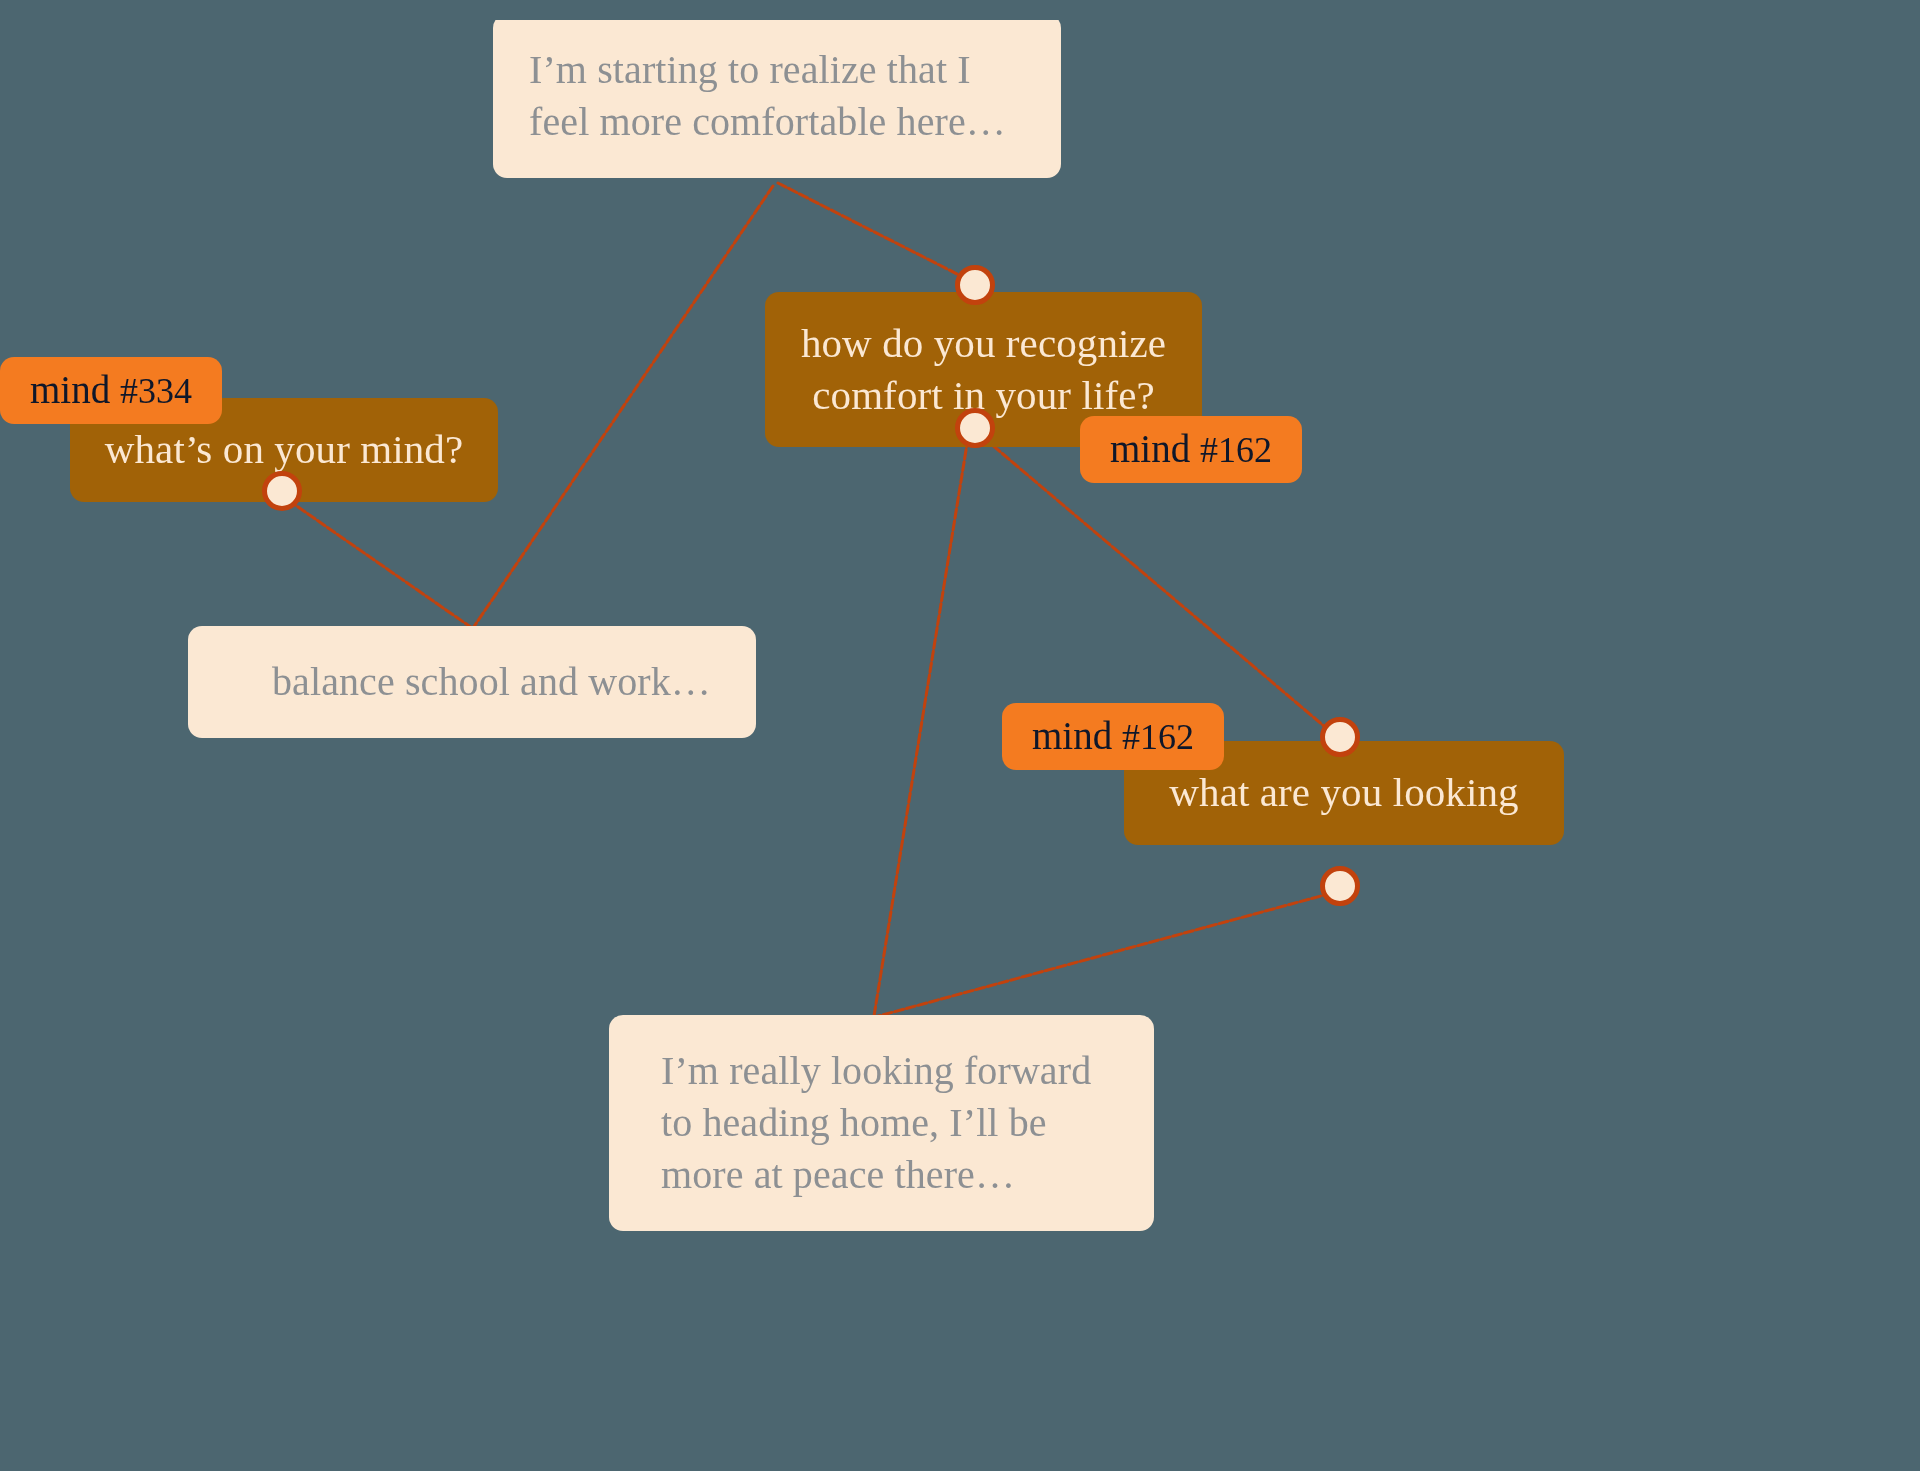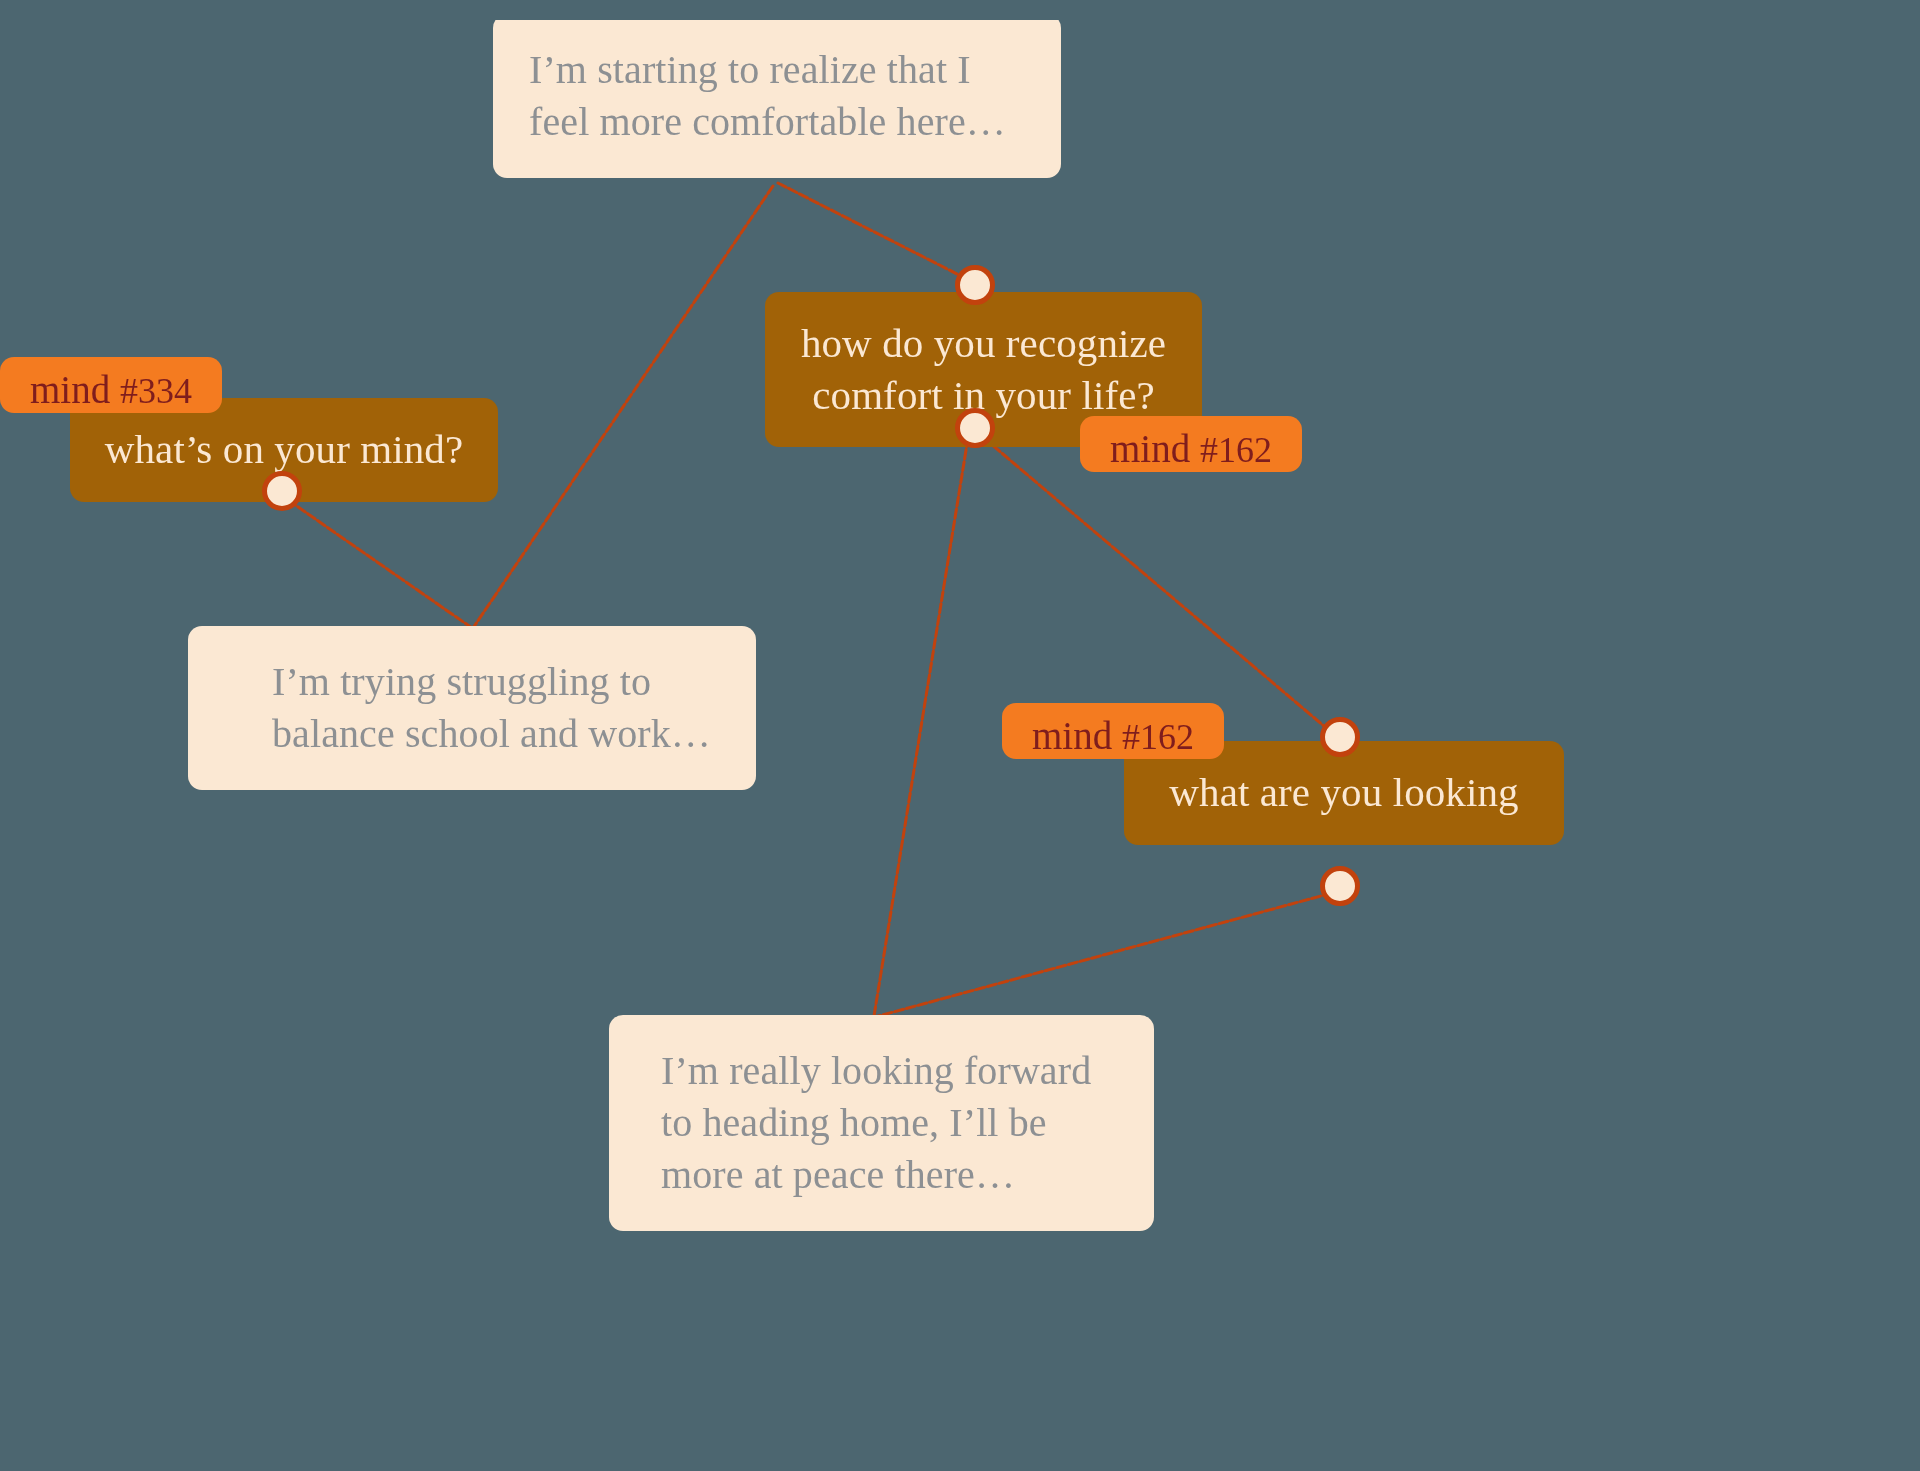--- a/index.html
+++ b/index.html
@@ -50,23 +50,23 @@
     padding: 26px 34px;
     font-size: 41px;
     line-height: 1.26;
     text-align: center;
     letter-spacing: 0.1px;
   }
 
   .badge {
     position: absolute;
     background: #f47b20;
-    color: #7f1d1d;
+    color: #0f172a;
     border-radius: 14px;
-    padding: 13px 30px 4px 30px;
+    padding: 13px 30px 15px 30px;
     font-size: 39px;
     line-height: 1.0;
     white-space: nowrap;
     z-index: 4;
   }
   .badge .hash { font-size: 36px; }
 
   
   .node {
     position: absolute;
@@ -116,21 +116,20 @@
   </div>
   <div class="node" style="left:955px; top:245px;"></div>
   <div class="node" style="left:955px; top:388px;"></div>
 
   <div class="badge" style="left:1080px; top:396px;">
     <span>mind</span>
     <span class="hash">#162</span>
   </div>
 
   <div class="card card-user" style="left:188px; top:606px; width:568px;">
-    <div style="padding-left:48px;">I’m trying struggling to</div>
     <div style="padding-left:48px;font-family:Liberation Serif, serif;">balance school and work…</div>
   </div>
 
   <div class="badge" style="left:1002px; top:683px;">
     <span>mind</span>
     <span class="hash">#162</span>
   </div>
 
   <div class="card card-prompt" style="left:1124px; top:721px; width:440px;">
     <div>what are you looking</div>

